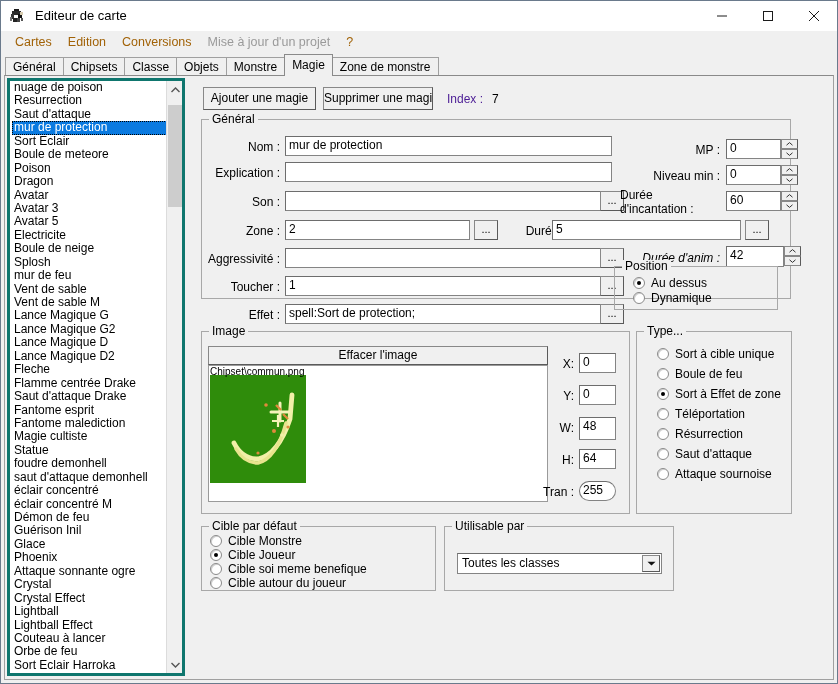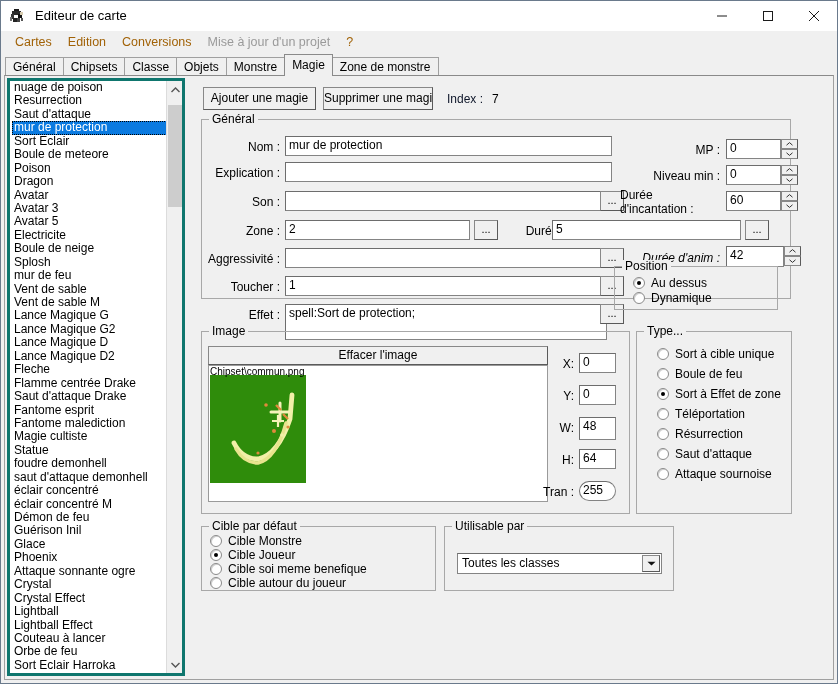--- a/index.html
+++ b/index.html
@@ -193,21 +193,21 @@
     box-sizing: border-box;
     text-align: center;
     white-space: nowrap;
     overflow: hidden;
     position: absolute;
   }
   .btn-add { left: 14px; top: 11px; width: 113px; height: 23px; line-height: 21px; }
   .btn-del { left: 134px; top: 11px; width: 110px; height: 23px; line-height: 21px; }
   .index-lbl {
     position: absolute; left: 258px; top: 16px;
-    font-size: 12px; color: #0f172a; white-space: nowrap;
+    font-size: 12px; color: #4c1d95; white-space: nowrap;
   }
   .index-val {
     position: absolute; left: 303px; top: 16px;
     font-size: 12px; color: #000;
   }
 
   
   .group {
     position: absolute;
     border: 1px solid #a8a8a8;
@@ -524,21 +524,21 @@
 
         <div class="flabel" style="left:0px; top:133px; width:78px;">Aggressivité :</div>
         <div class="tinput" style="left:83px; top:128px; width:322px; height:20px;"></div>
         <div class="dots" style="left:398px; top:128px;">...</div>
 
         <div class="flabel" style="left:4px; top:161px; width:74px;">Toucher :</div>
         <div class="tinput" style="left:83px; top:156px; width:322px; height:20px;">1</div>
         <div class="dots" style="left:398px; top:156px;">...</div>
 
         <div class="flabel" style="left:14px; top:189px; width:64px;">Effet :</div>
-        <div class="tinput" style="left:83px; top:184px; width:322px; height:36px;">spell:Sort de protection;</div>
+        <div class="tinput" style="left:83px; top:184px; width:322px; height:20px;">spell:Sort de protection;</div>
         <div class="dots" style="left:398px; top:184px;">...</div>
       </div>
 
       <div class="flabel" style="left:471px; top:68px; width:60px;">MP :</div>
       <div class="tinput" style="left:537px; top:63px; width:55px; height:20px;">0</div>
       <div class="spin" style="left:592px; top:63px;">
         <div>
             <svg width="7" height="4" viewBox="0 0 7 4">
               <path d="M0.5 3.2 L3.5 0.6 L6.5 3.2" fill="none" stroke="#333" stroke-width="1"></path>
             </svg>

